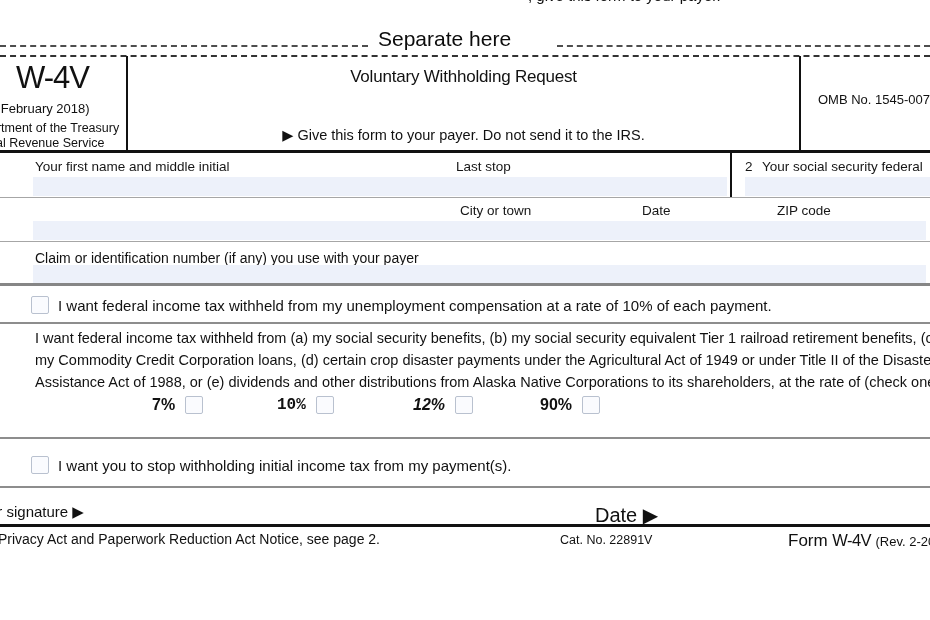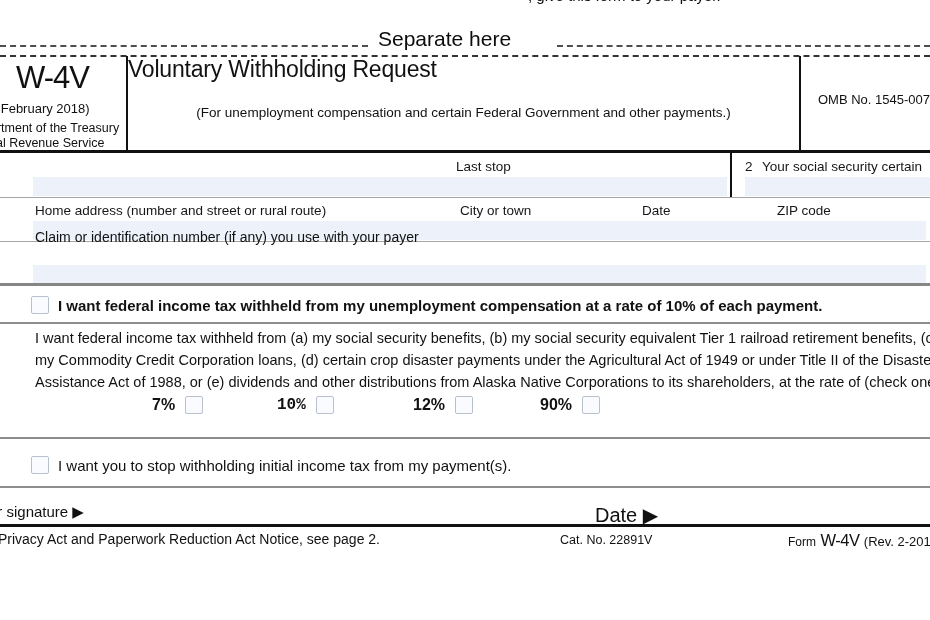--- a/index.html
+++ b/index.html
@@ -32,84 +32,84 @@
   <div class="dash" style="left:0;top:55px;width:930px;border-top-color:#333;"></div>
 
   <div class="abs b nowrap" style="left:16px;top:60px;font-size:31px;letter-spacing:-1px;">W-4V</div>
   <div class="abs nowrap" style="left:-33px;top:101px;font-size:13px;">(Rev. February 2018)</div>
   <div class="abs nowrap" style="left:-33px;top:121px;font-size:12.5px;">Department of the Treasury</div>
   <div class="abs nowrap" style="left:-36px;top:136px;font-size:12.5px;">Internal Revenue Service</div>
 
   <div class="vline" style="left:126px;top:56px;width:2px;height:96px;"></div>
   <div class="vline" style="left:799px;top:56px;width:2px;height:96px;"></div>
 
-  <div class="abs b" style="left:128px;top:56px;width:671px;font-size:23px;letter-spacing:-0.2px;">Voluntary Withholding Request</div>
-  <div class="abs b" style="left:128px;top:105px;width:671px;text-align:center;font-size:13.5px;">(For unemployment compensation and certain Federal Government and other payments.)</div>
+  <div class="abs b" style="left:128px;top:67px;width:671px;text-align:center;font-size:17px;letter-spacing:-0.2px;">Voluntary Withholding Request</div>
+  <div class="abs b" style="left:128px;top:127px;width:671px;text-align:center;font-size:14.5px;">▶ Give this form to your payer. Do not send it to the IRS.</div>
 
   <div class="abs nowrap" style="left:818px;top:92px;font-size:13px;">OMB No. 1545-0074</div>
 
   <div class="hline" style="top:150px;height:3px;background:#111;"></div>
 
+  <div class="abs lbl nowrap" style="left:35px;top:159px;">Your first name and middle initial</div>
   <div class="abs lbl nowrap" style="left:456px;top:159px;">Last stop</div>
   <div class="vline" style="left:730px;top:153px;width:1.5px;height:44px;"></div>
   <div class="abs lbl b nowrap" style="left:745px;top:159px;">2</div>
-  <div class="abs lbl nowrap" style="left:762px;top:159px;">Your social security certain</div>
+  <div class="abs lbl nowrap" style="left:762px;top:159px;">Your social security federal</div>
   <div class="bluebar" style="left:33px;top:177px;width:694px;"></div>
   <div class="bluebar" style="left:745px;top:177px;width:185px;"></div>
   <div class="hline" style="top:197px;height:1px;background:#a6a6a6;"></div>
 
-  <div class="abs lbl nowrap" style="left:35px;top:203px;">Home address (number and street or rural route)</div>
   <div class="abs lbl nowrap" style="left:460px;top:203px;">City or town</div>
   <div class="abs lbl nowrap" style="left:642px;top:203px;">Date</div>
   <div class="abs lbl nowrap" style="left:777px;top:203px;">ZIP code</div>
   <div class="bluebar" style="left:33px;top:221px;width:893px;"></div>
   <div class="hline" style="top:241px;height:1px;background:#a6a6a6;"></div>
 
-  <div class="abs nowrap" style="left:35px;top:229px;font-size:14px;">Claim or identification number (if any) you use with your payer</div>
+  <div class="abs nowrap" style="left:35px;top:250px;font-size:14px;">Claim or identification number (if any) you use with your payer</div>
   <div class="bluebar" style="left:33px;top:265px;width:893px;"></div>
   <div class="hline" style="top:283px;height:3px;background:#868686;"></div>
 
   <div class="abs cb" style="left:31px;top:296px;"></div>
-  <div class="abs opt nowrap" style="left:58px;top:297px;font-weight:bold;">I want federal income tax withheld from my unemployment compensation at a rate of 10% of each payment.</div>
+  <div class="abs opt nowrap" style="left:58px;top:297px;">I want federal income tax withheld from my unemployment compensation at a rate of 10% of each payment.</div>
   <div class="hline" style="top:322px;height:2px;background:#8d8d8d;"></div>
 
   <div class="abs nowrap" style="left:35px;top:330px;font-size:14.5px;">I want federal income tax withheld from (a) my social security benefits, (b) my social security equivalent Tier 1 railroad retirement benefits, (c)</div>
   <div class="abs nowrap" style="left:35px;top:352px;font-size:14.5px;">my Commodity Credit Corporation loans, (d) certain crop disaster payments under the Agricultural Act of 1949 or under Title II of the Disaster</div>
   <div class="abs nowrap" style="left:35px;top:374px;font-size:14.5px;">Assistance Act of 1988, or (e) dividends and other distributions from Alaska Native Corporations to its shareholders, at the rate of (check one):</div>
 
   <div class="rategroup" style="left:152px;top:395px;">
     <span class="ratelbl">7%</span>
     <span class="cb"></span>
   </div>
   <div class="rategroup" style="left:277px;top:395px;font-family:Liberation Mono, monospace;">
     <span class="ratelbl">10%</span>
     <span class="cb"></span>
   </div>
-  <div class="rategroup" style="left:413px;top:395px;">
+  <div class="rategroup" style="left:413px;top:395px;font-style:italic;">
     <span class="ratelbl">12%</span>
     <span class="cb"></span>
   </div>
   <div class="rategroup" style="left:540px;top:395px;">
     <span class="ratelbl">90%</span>
     <span class="cb"></span>
   </div>
   <div class="hline" style="top:437px;height:2px;background:#8d8d8d;"></div>
 
   <div class="abs cb" style="left:31px;top:456px;"></div>
   <div class="abs opt nowrap" style="left:58px;top:457px;">I want you to stop withholding initial income tax from my payment(s).</div>
   <div class="hline" style="top:486px;height:2px;background:#8d8d8d;"></div>
 
   <div class="abs b nowrap" style="left:-28px;top:503px;font-size:15px;">Your signature ▶</div>
   <div class="abs b nowrap" style="left:595px;top:503px;font-size:20px;">Date ▶</div>
   <div class="hline" style="top:524px;height:3px;background:#111;"></div>
 
   <div class="abs b nowrap" style="left:-27px;top:531px;font-size:14px;">For Privacy Act and Paperwork Reduction Act Notice, see page 2.</div>
   <div class="abs nowrap" style="left:560px;top:533px;font-size:12.5px;">Cat. No. 22891V</div>
   <div class="abs nowrap" style="left:788px;top:531px;">
-    <span style="font-size:12px;">Form</span>
+    <span style="font-size:17px;">Form</span>
     <span class="b" style="font-size:16.5px;letter-spacing:-0.5px;">W-4V</span>
     <span style="font-size:13px;">(Rev. 2-2018)</span>
   </div>
 
   <div class="hline" style="top:593px;height:27px;background:linear-gradient(to bottom,#63666
 7 0%,#45484a 18%,#4a4d4f 72%,#77797b 90%,#b6b9ba 100%);"></div>
 
 </div>
 
 </body></html>

